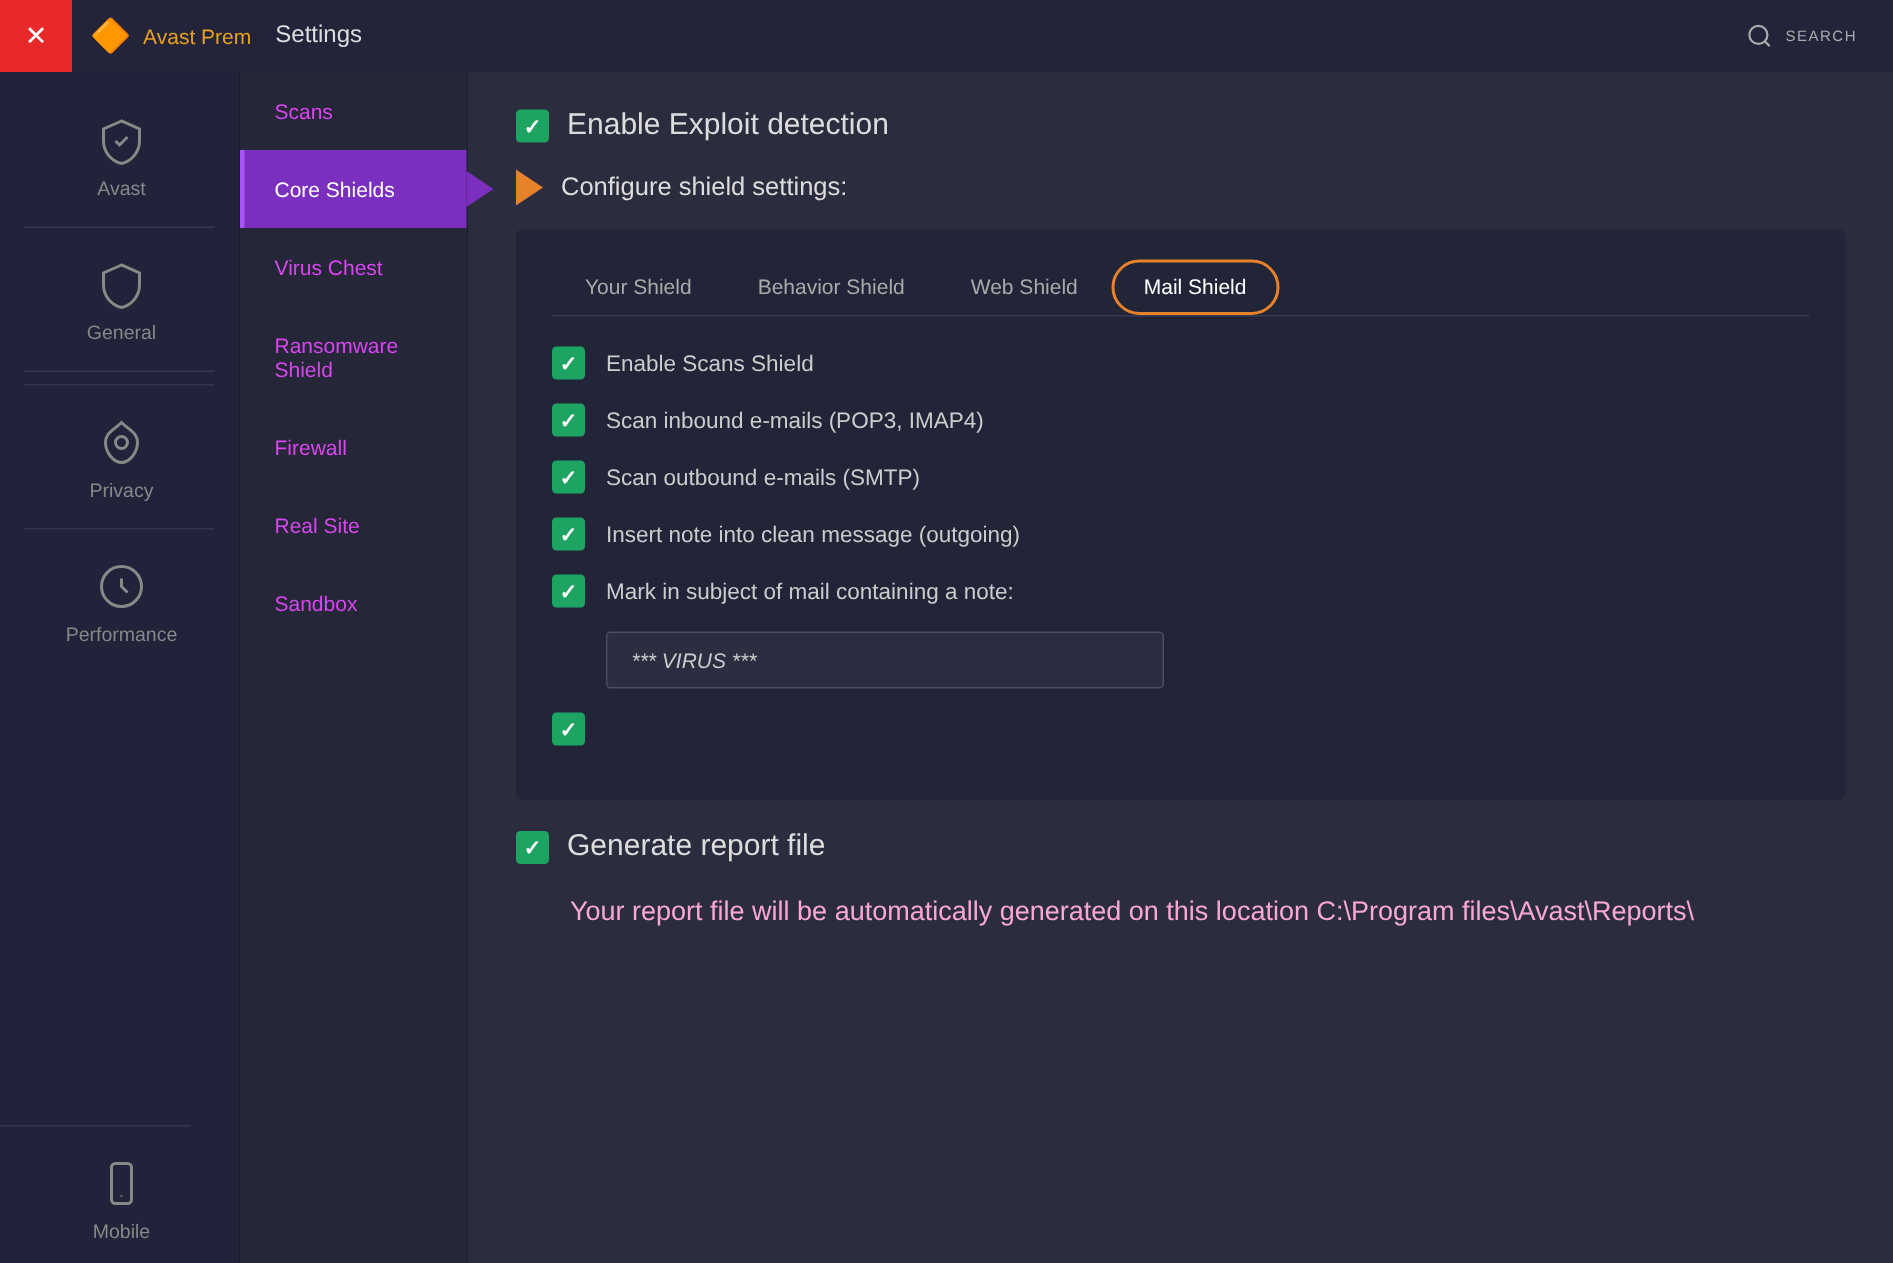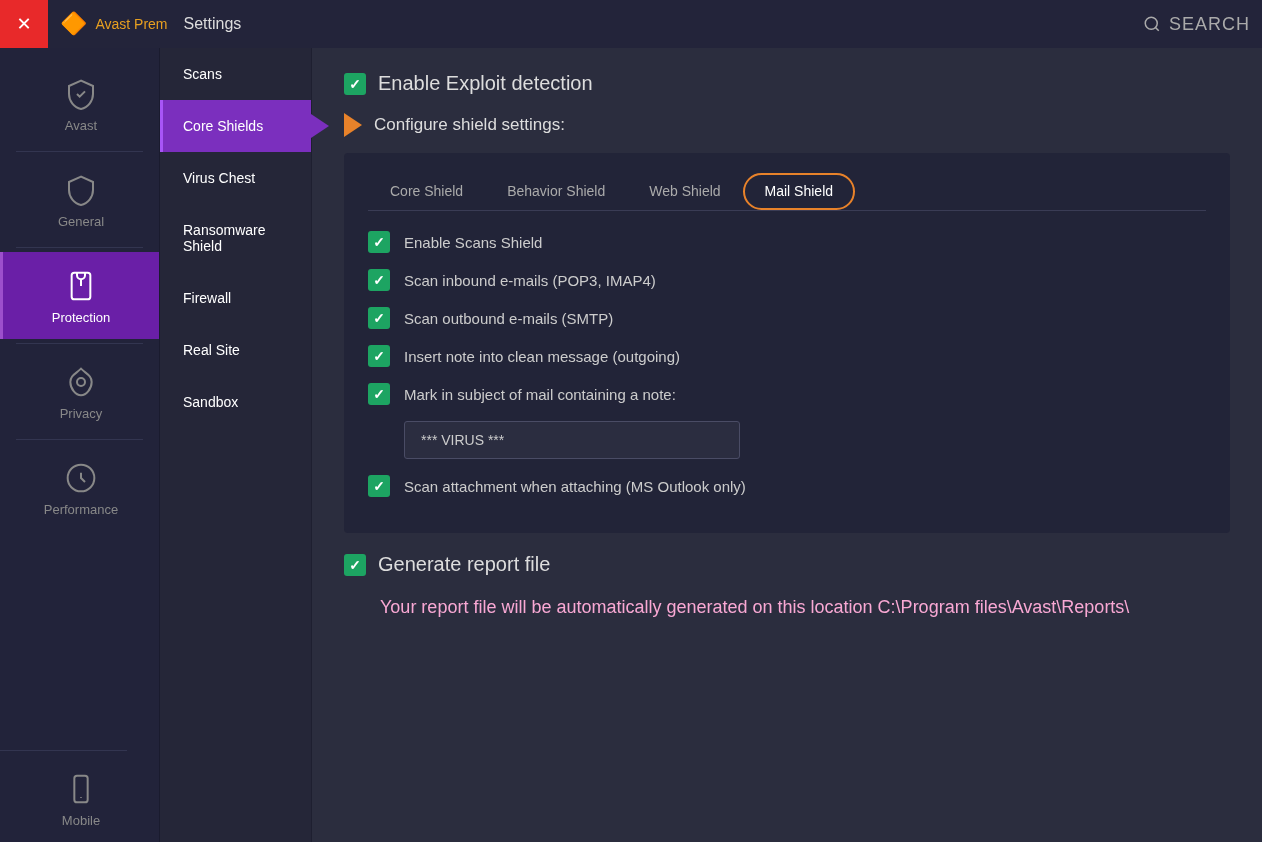--- a/index.html
+++ b/index.html
@@ -45,23 +45,23 @@
     .title-bar-title {
       color: #ddd;
       font-size: 16px;
       font-weight: 400;
       padding-left: 4px;
     }
     .title-bar-search {
       margin-left: auto;
       display: flex; align-items: center;
       gap: 8px;
-      padding-right: 12px;
+      padding-right: 24px;
       color: #aaa;
-      font-size: 18px;
+      font-size: 10px;
       letter-spacing: 1px;
       cursor: pointer;
     }
 
     
     .main-layout {
       display: flex;
       flex: 1;
       overflow: hidden;
     }
@@ -113,21 +113,21 @@
     .secondary-nav {
       width: 152px;
       background: #252638;
       display: flex;
       flex-direction: column;
       flex-shrink: 0;
       border-right: 1px solid #1e1f30;
     }
     .secondary-nav-item {
       padding: 18px 20px;
-      color: #ffffff;
+      color: #d946ef;
       font-size: 14px;
       cursor: pointer;
       border-left: 3px solid transparent;
       position: relative;
     }
     .secondary-nav-item.active {
       background: #7b2fbe;
       color: white;
       border-left: 3px solid #a855f7;
     }
@@ -248,22 +248,23 @@
       margin-left: 36px;
       margin-bottom: 16px;
     }
     .virus-input {
       background: #2b2d40;
       border: 1px solid #4a4c65;
       border-radius: 3px;
       color: #ccc;
       font-size: 14px;
       padding: 10px 16px;
-      width: 336px;
+      width: 372px;
       outline: none;
+      font-style: italic;
     }
 
     
     .generate-report {
       margin-top: 20px;
     }
     .generate-report .report-desc {
       font-size: 18px;
       color: #f9a8d4;
       margin-left: 36px;
@@ -306,28 +307,20 @@
     <div class="sidebar-divider"></div>
 
     <div class="sidebar-item">
       <svg viewBox="0 0 24 24" fill="none" stroke="currentColor" stroke-width="1.5">
         <path d="M12 2L3 6v6c0 5.25 3.75 10.15 9 11.25C17.25 22.15 21 17.25 21 12V6L12 2z"></path>
       </svg>
       <span class="sidebar-item-label">General</span>
     </div>
     <div class="sidebar-divider"></div>
 
-    <div class="sidebar-item active">
-      <svg viewBox="0 0 24 24" fill="none" stroke="currentColor" stroke-width="1.5">
-        <rect x="5" y="2" width="14" height="20" rx="2"></rect>
-        <path d="M12 7v5M12 15h.01"></path>
-        <path d="M9 2v2a3 3 0 006 0V2"></path>
-      </svg>
-      <span class="sidebar-item-label">Protection</span>
-    </div>
     <div class="sidebar-divider"></div>
 
     <div class="sidebar-item">
       <svg viewBox="0 0 24 24" fill="none" stroke="currentColor" stroke-width="1.5">
         <ellipse cx="12" cy="12" rx="3" ry="3"></ellipse>
         <path d="M12 2C8 6 4 7 4 12s4 10 8 10 8-5 8-10S16 6 12 2z"></path>
       </svg>
       <span class="sidebar-item-label">Privacy</span>
     </div>
     <div class="sidebar-divider"></div>
@@ -386,21 +379,21 @@
 
     <div class="configure-section">
       <div class="configure-arrow"></div>
       <span class="configure-label">Configure shield settings:</span>
     </div>
 
     <div class="shield-panel">
 
       <div class="shield-tabs">
         <div class="shield-tab">
-          <span>Core Shield</span>
+          <span>Your Shield</span>
         </div>
         <div class="shield-tab">
           <span>Behavior Shield</span>
         </div>
         <div class="shield-tab">
           <span>Web Shield</span>
         </div>
         <div class="shield-tab highlighted" style="border:2px solid #e8822a; border-radius:20px; color:white;">
           <span>Mail Shield</span>
         </div>
@@ -430,21 +423,20 @@
         <div class="checkbox-green"></div>
         <span class="panel-option-label">Mark in subject of mail containing a note:</span>
       </div>
 
       <div class="virus-input-row">
         <input type="text" class="virus-input" value="*** VIRUS ***" style="">
       </div>
 
       <div class="panel-option-row">
         <div class="checkbox-green"></div>
-        <span class="panel-option-label">Scan attachment when attaching (MS Outlook only)</span>
       </div>
 
     </div>
 
     <div class="generate-report">
       <div class="option-row">
         <div class="checkbox-green"></div>
         <span class="option-label">Generate report file</span>
       </div>
       <div class="report-desc">Your report file will be automatically generated on this location C:\Program files\Avast\Reports\</div>

